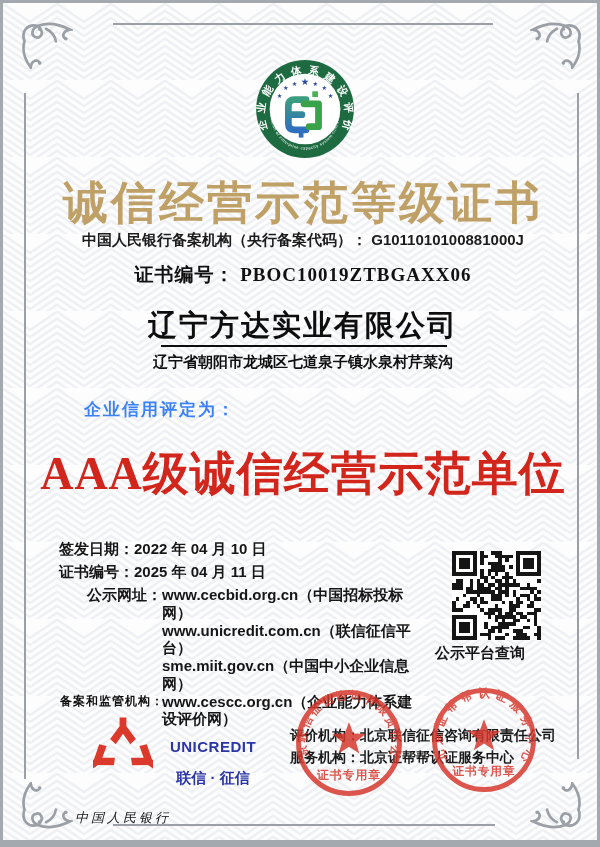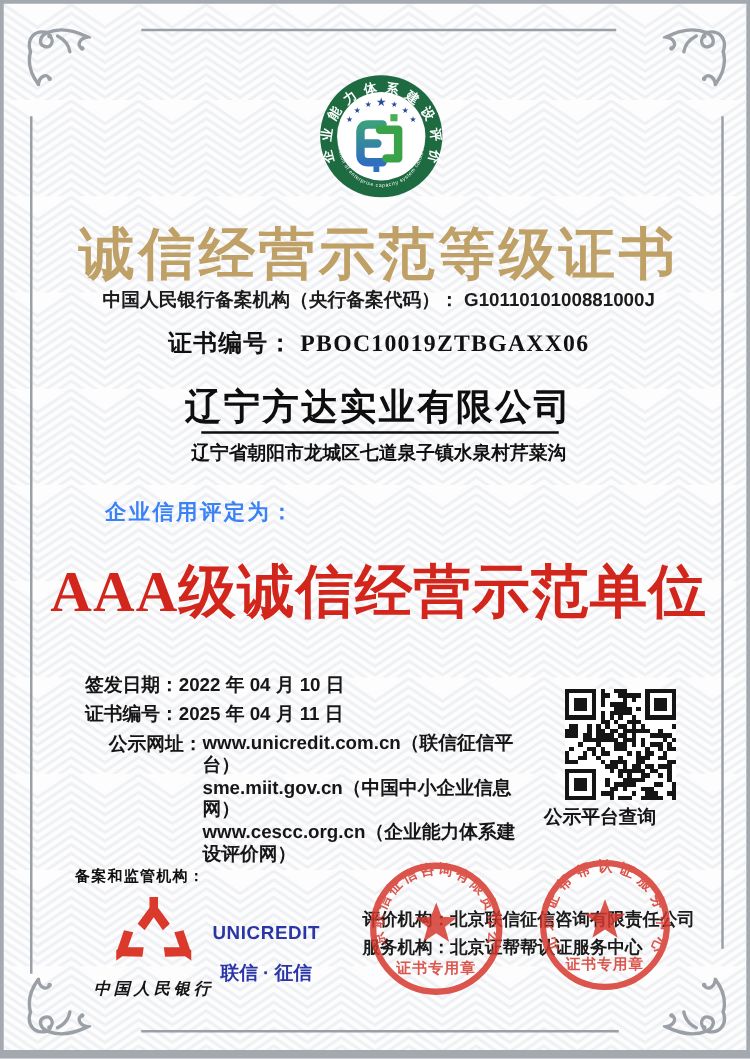--- a/index.html
+++ b/index.html
@@ -28,31 +28,31 @@
   .company{top:303px;font-size:29px;font-weight:bold;color:#0e0e0e;letter-spacing:2px;
            font-family:"Liberation Serif","DejaVu Serif",serif;}
   .company-underline{left:158px;top:342px;width:286px;height:2px;background:#0e0e0e;}
   .address{top:350px;font-size:15px;font-weight:bold;color:#101010;
            font-family:"Liberation Serif","DejaVu Serif",serif;}
   .rating-intro{left:81px;top:395px;font-size:17px;font-weight:bold;color:#3b82f6;
                 font-family:"Liberation Serif","DejaVu Serif",serif;letter-spacing:2px;}
   .rating{top:440px;font-size:46px;font-weight:bold;color:#d2261c;letter-spacing:1px;
           font-family:"Liberation Serif","DejaVu Serif",serif;}
   .meta{left:56px;top:537px;width:360px;font-size:15px;font-weight:600;color:#161616;}
-  .meta-row{display:flex;margin-bottom:6px;line-height:17px;margin-left:9px;}
+  .meta-row{display:flex;margin-bottom:6px;line-height:17px;}
   .meta-label{flex:0 0 auto;}
   .sites{display:flex;margin-top:1px;margin-left:28px;}
   .site-list div{line-height:17.5px;margin-bottom:0.5px;}
   .qr-box{left:449px;top:548px;width:89px;height:89px;}
   .qr-caption{left:417px;top:641px;width:120px;text-align:center;font-size:15px;
               font-weight:600;color:#161616;}
   .regulator-label{left:57px;top:690px;font-size:12px;font-weight:bold;color:#101010;
                    font-family:"Liberation Serif","DejaVu Serif",serif;letter-spacing:1px;}
   .pboc{left:90px;top:710px;width:60px;height:64px;}
-  .pboc-name{left:58px;top:779px;width:124px;text-align:center;font-size:13px;font-weight:bold;
+  .pboc-name{left:58px;top:806px;width:124px;text-align:center;font-size:13px;font-weight:normal;
              letter-spacing:3px;color:#151515;font-family:"Liberation Serif","DejaVu Serif",serif;
              font-style:italic;}
   .unicredit{left:155px;top:735px;width:110px;text-align:center;}
   .unicredit-en{font-size:15px;font-weight:bold;color:#2a35a6;letter-spacing:0.5px;}
   .unicredit-cn{font-size:15px;font-weight:bold;color:#2a35a6;margin-top:14px;}
   .agencies{left:287px;top:721px;width:268px;font-size:14px;font-weight:bold;color:#1a1a1a;
             line-height:22px;z-index:3;}
   .stamp{position:absolute;z-index:4;opacity:0.84;}
   .stamp-1{left:291px;top:685px;width:110px;height:110px;}
   .stamp-2{left:427px;top:683px;width:108px;height:108px;}
@@ -167,20 +167,21 @@
       <span class="meta-label">签发日期：</span>
       <span>2022 年 04 月 10 日</span>
     </div>
     <div class="meta-row">
       <span class="meta-label">证书编号：</span>
       <span>2025 年 04 月 11 日</span>
     </div>
     <div class="sites">
       <span class="meta-label">公示网址：</span>
       <div class="site-list">
+        <div>www.cecbid.org.cn（中国招标投标网）</div>
         <div>www.unicredit.com.cn（联信征信平台）</div>
         <div>sme.miit.gov.cn（中国中小企业信息网）</div>
         <div>www.cescc.org.cn（企业能力体系建设评价网）</div>
       </div>
     </div>
   </div>
 
   <svg class="abs qr-box" viewBox="0 0 25 25" shape-rendering="crispEdges">
     <rect width="25" height="25" fill="#ffffff"></rect>
     <g fill="#151515">

